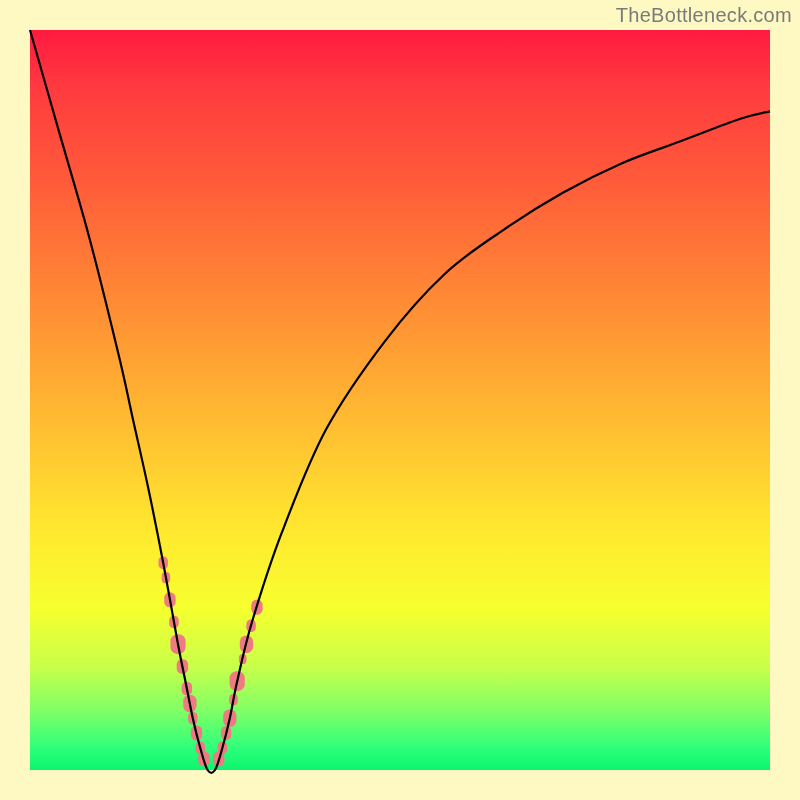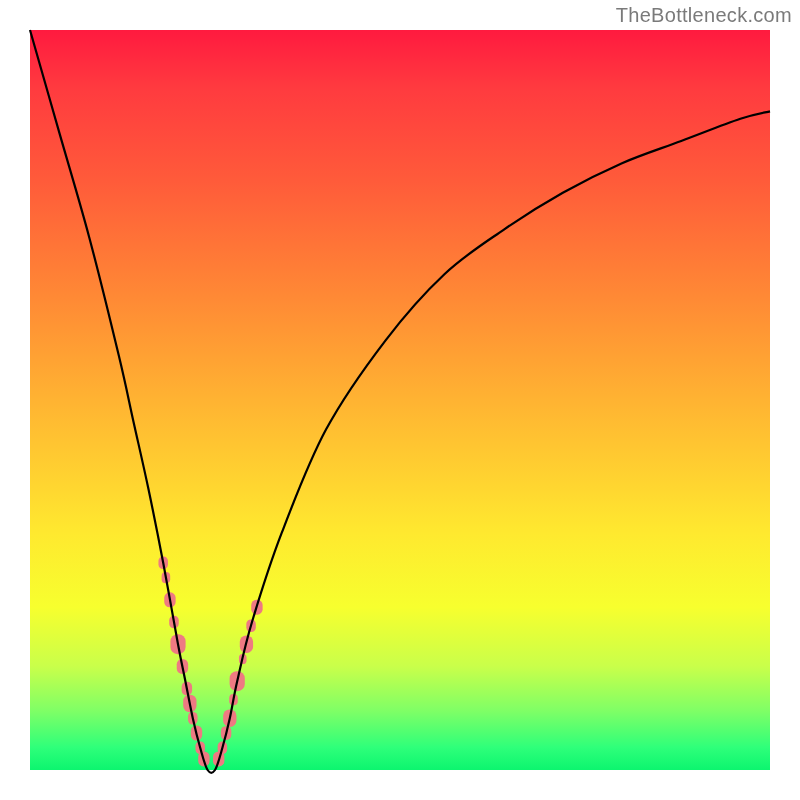--- a/index.html
+++ b/index.html
@@ -10,21 +10,21 @@
     overflow: hidden;
     background: #000;
     font-family: Arial, Helvetica, sans-serif;
   }
   .frame {
     position: absolute;
     left: 0;
     top: 0;
     width: 800px;
     height: 800px;
-    background: #ffffff;
+    background: #fef9c3;
     text-align: center;
   }
   .plot-area {
     position: absolute;
     left: 30px;
     top: 30px;
     width: 740px;
     height: 740px;
     
     background: linear-gradient(to bottom,

